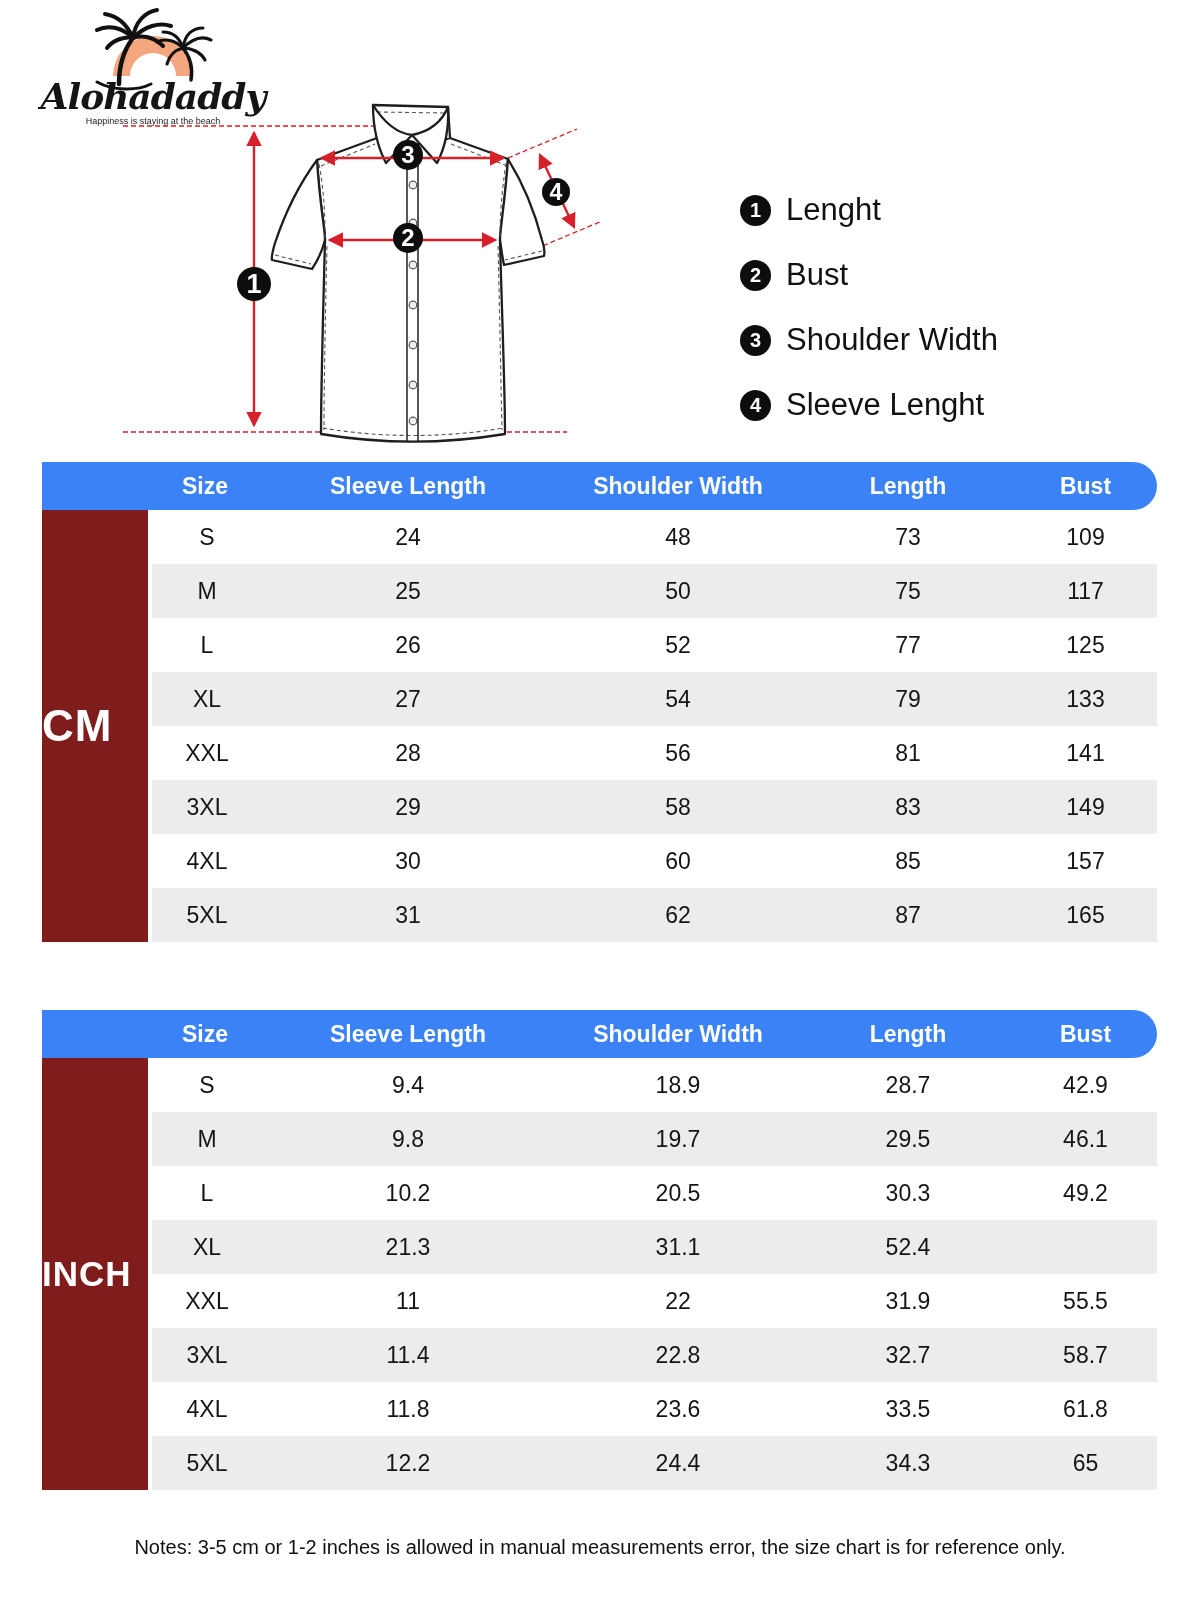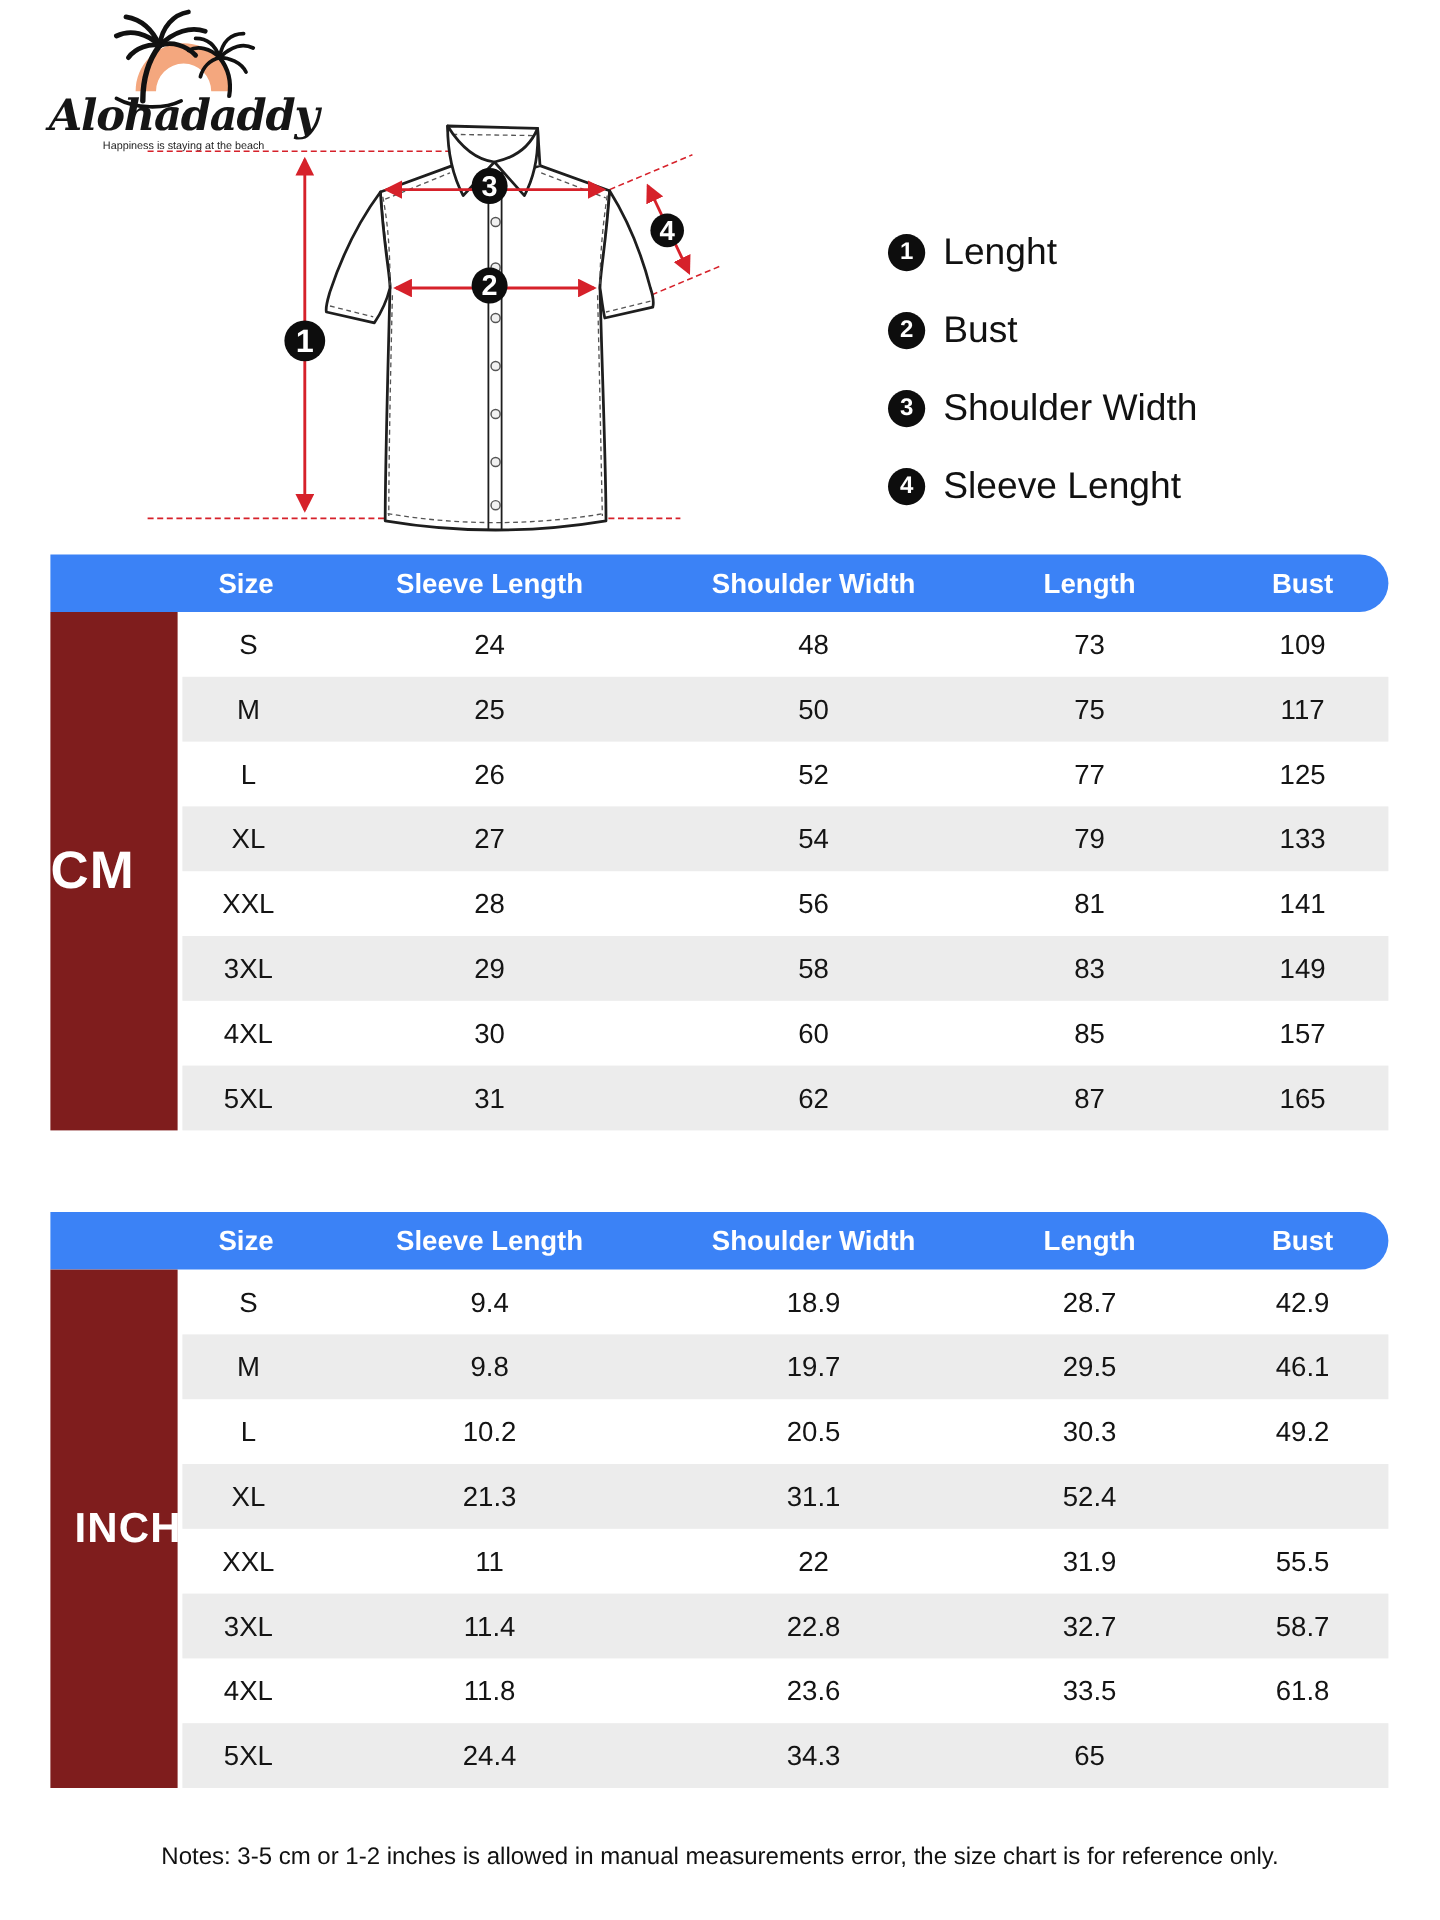--- a/index.html
+++ b/index.html
@@ -39,21 +39,21 @@
   .size-table{position:absolute;left:42px;width:1115px;}
   .size-table.cm{top:462px;}
   .size-table.inch{top:1010px;}
   .hdr{display:grid;grid-template-columns:106px 114px 292px 248px 212px 143px;
        height:48px;background:#3b82f6;border-radius:0 26px 26px 0;align-items:center;}
   .hcell{color:#fff;font-weight:bold;font-size:23px;text-align:center;}
   .tbody{display:flex;}
   .unit-band{width:106px;background:#7f1d1d;display:flex;align-items:center;justify-content:flex-start;}
   .unit{color:#fff;font-weight:bold;letter-spacing:1px;}
   .cm .unit{font-size:44px;}
-  .inch .unit{font-size:35px;margin-left:20px;}
+  .inch .unit{font-size:35px;}
   .bgap{width:4px;}
   .rows{flex:1;}
   .trow{display:grid;grid-template-columns:110px 292px 248px 212px 143px;height:54px;
         align-items:center;text-align:center;font-size:23px;color:#141414;}
   .trow.alt{background:#ececec;}
 
   
   .note{position:absolute;left:0;top:1536px;width:1200px;margin:0;text-align:center;
         font-size:20px;color:#111;}
 </style>
@@ -317,20 +317,21 @@
           </div>
           <div class="trow">
             <div class="tcell">4XL</div>
             <div class="tcell">11.8</div>
             <div class="tcell">23.6</div>
             <div class="tcell">33.5</div>
             <div class="tcell">61.8</div>
           </div>
           <div class="trow alt">
             <div class="tcell">5XL</div>
+            <div class="tcell">12.2</div>
             <div class="tcell">24.4</div>
             <div class="tcell">34.3</div>
             <div class="tcell">65</div>
           </div>
         </div>
     </div>
   </section>
 
   <p class="note">Notes: 3-5 cm or 1-2 inches is allowed in manual measurements error, the size chart is for reference only.</p>
 

